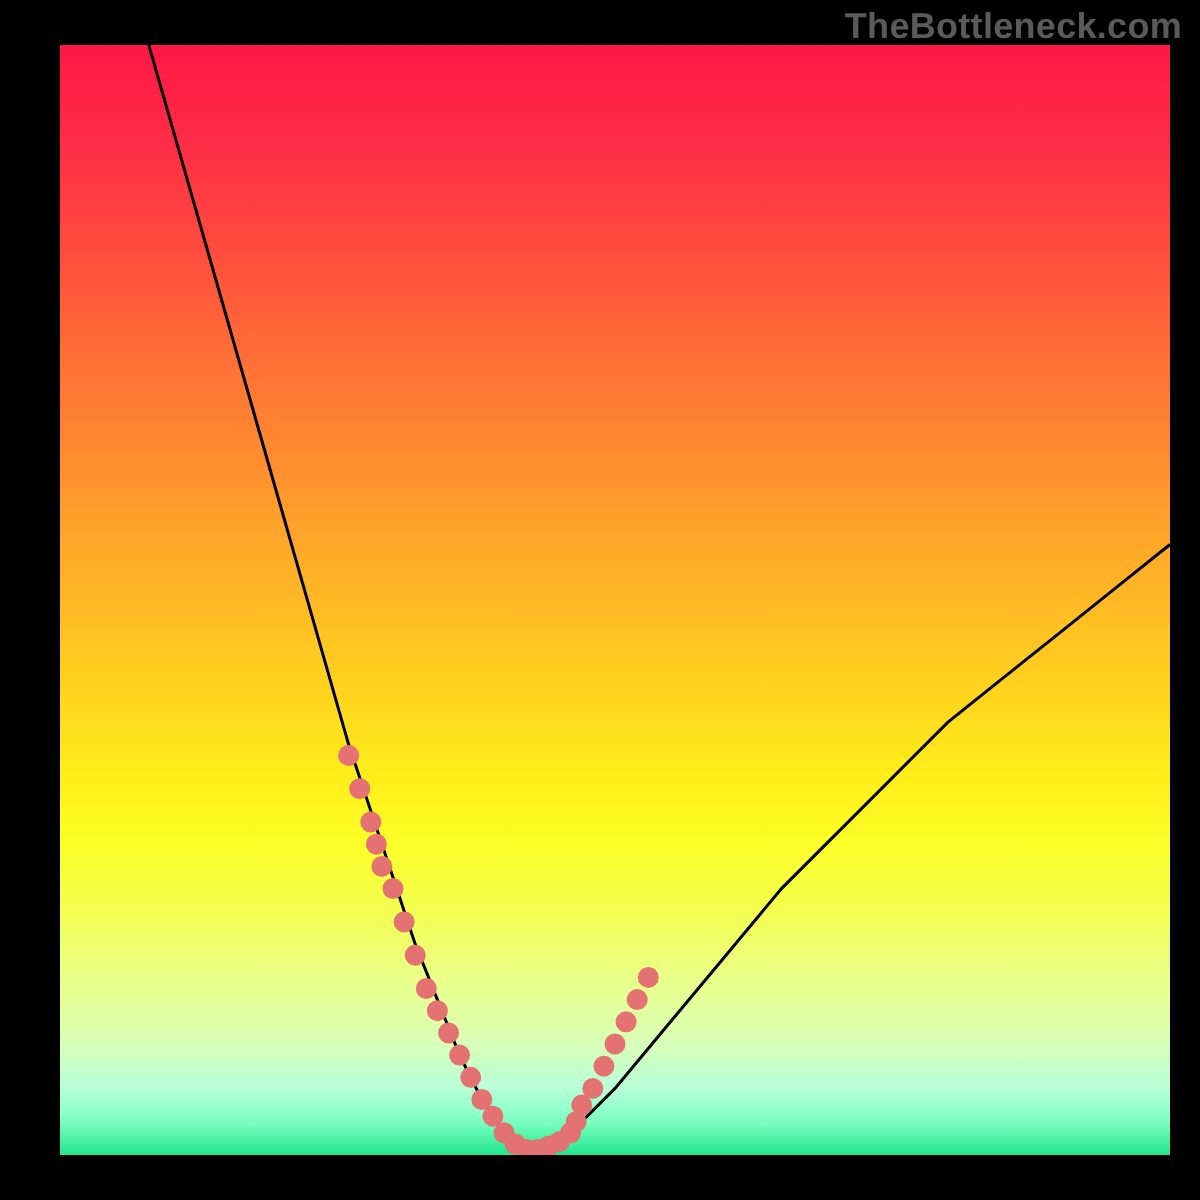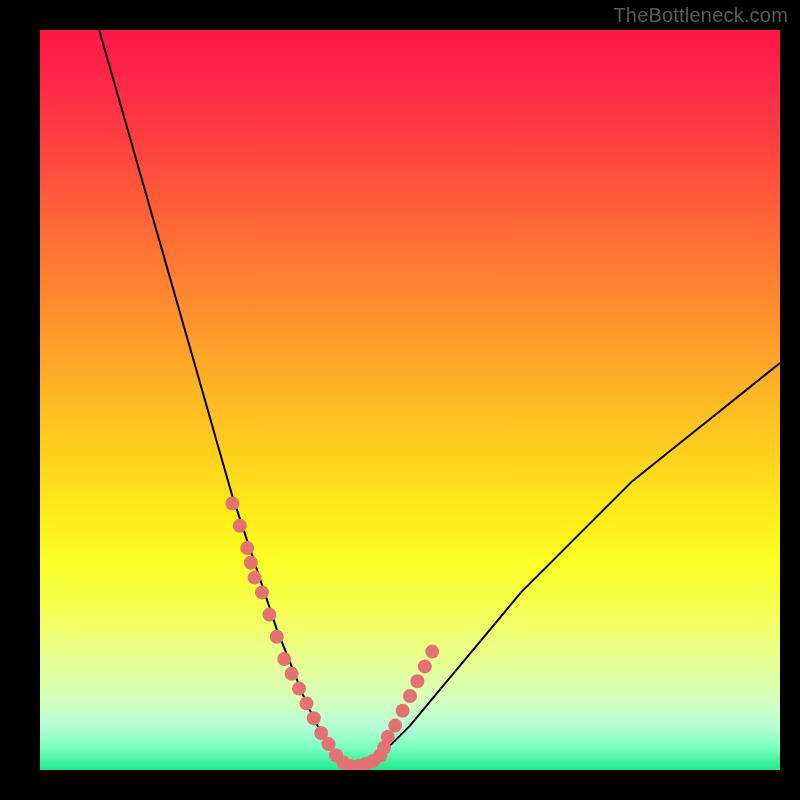--- a/index.html
+++ b/index.html
@@ -42,22 +42,22 @@
       #b8ffd8 94%,
       #7cffc0 97%,
       #20e88c 100%
     );
   }
   .watermark {
     position: absolute;
     top: 4px;
     right: 12px;
     color: #5a5a5a;
-    font-size: 20px;
-    font-weight: 400;
+    font-size: 24px;
+    font-weight: 700;
     letter-spacing: 0.2px;
     user-select: none;
   }
   svg.overlay {
     position: absolute;
     left: 0;
     top: 0;
     width: 740px;
     height: 740px;
   }

